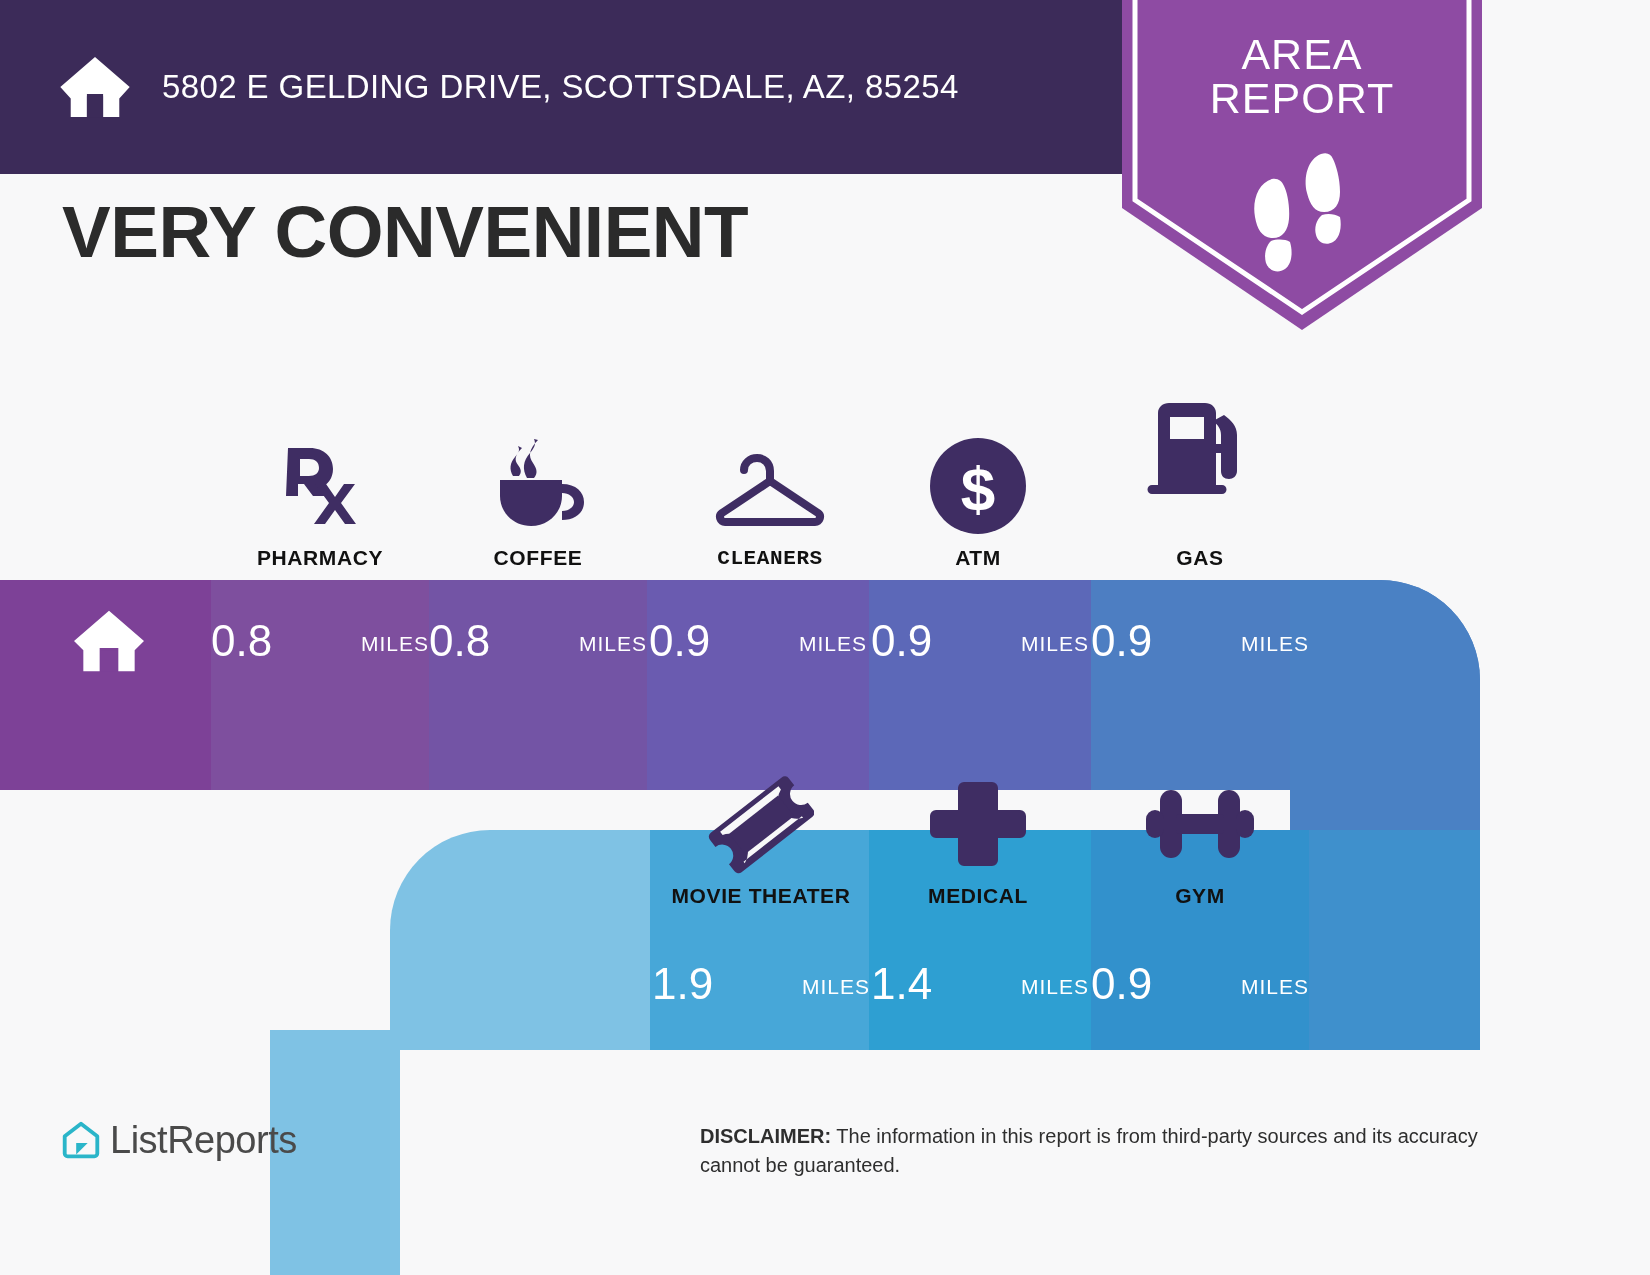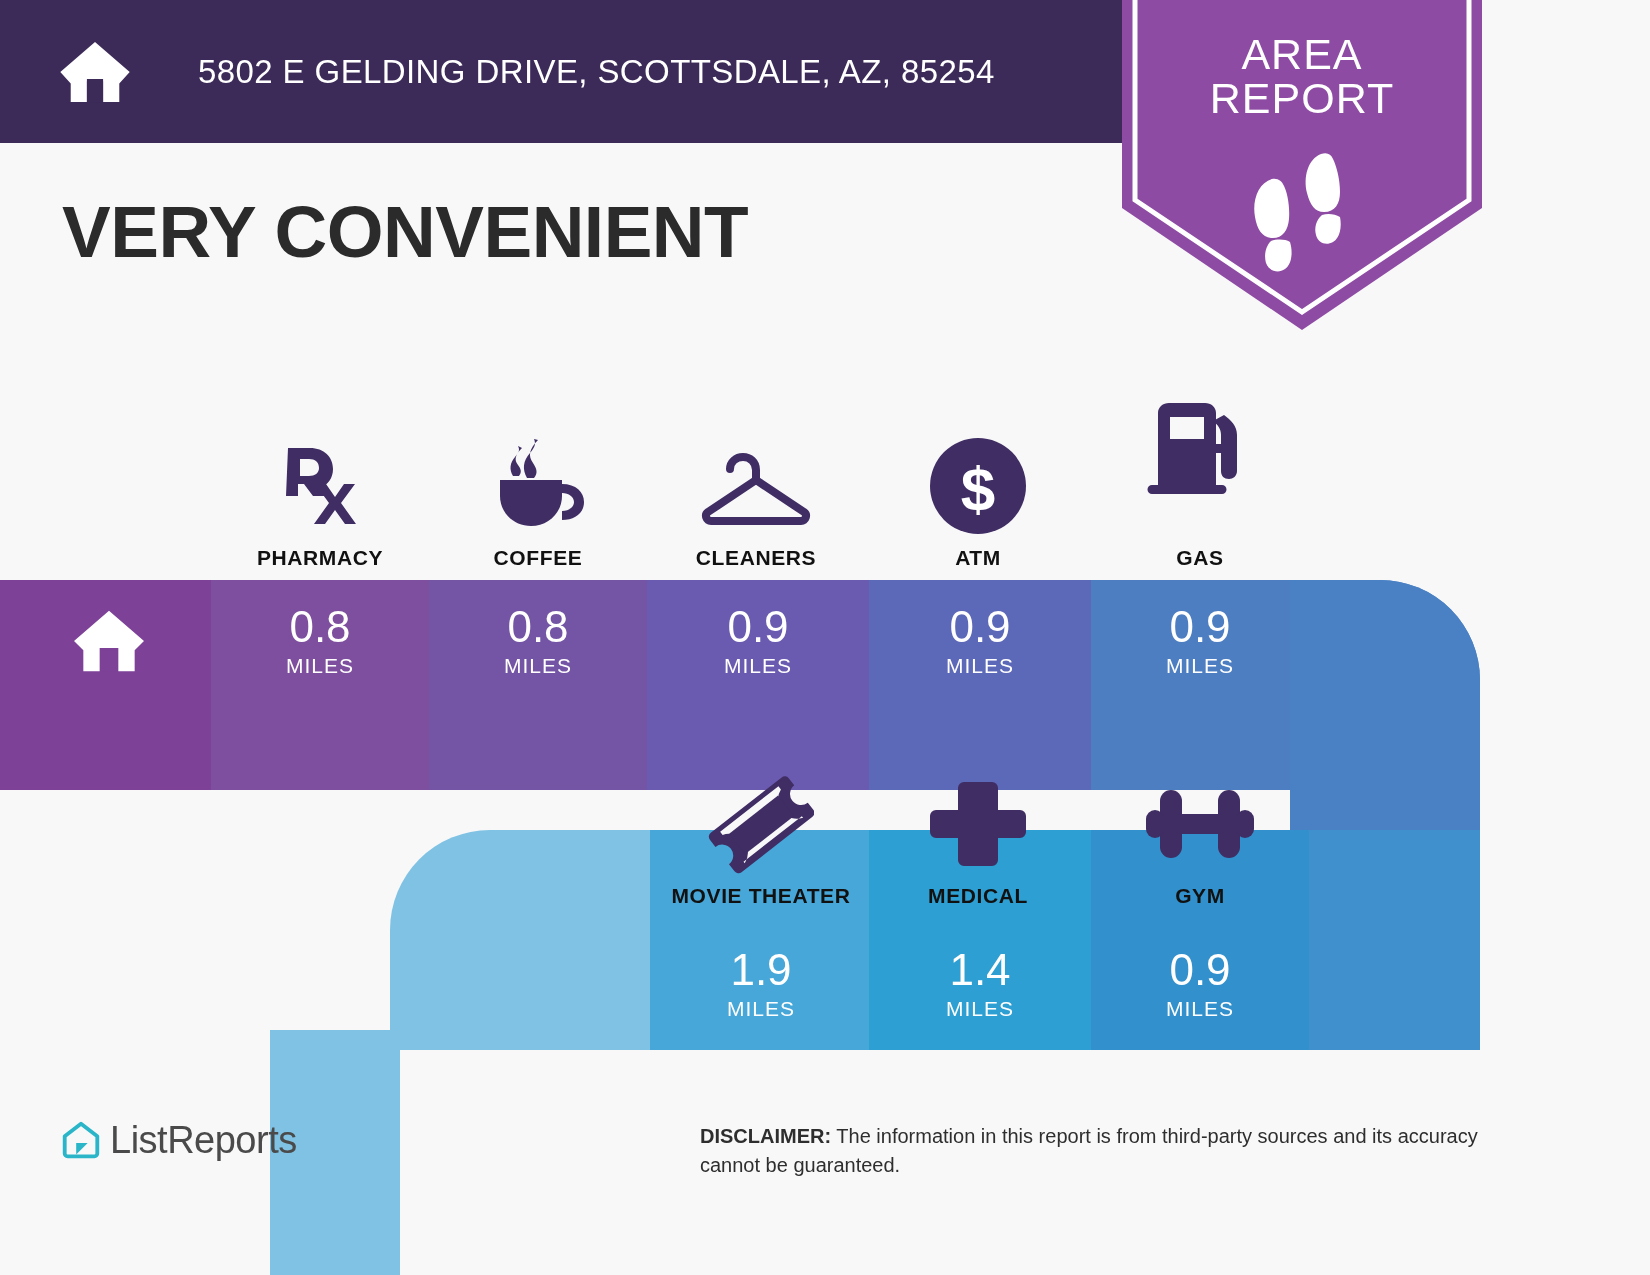--- a/index.html
+++ b/index.html
@@ -6,22 +6,22 @@
   html, body {
     width: 1650px; height: 1275px;
     background: #f8f8f9;
     font-family: "Liberation Sans", sans-serif;
     overflow: hidden;
   }
   #page { position: relative; width: 1650px; height: 1275px; background: #f8f8f9; overflow: hidden; }
 
   
   .header {
-    position: absolute; left: 0; top: 0; width: 1190px; height: 143px;
-    background: #3c2b59; display: flex; align-items: center; padding-left: 58px; gap: 36px;
+    position: absolute; left: 0; top: 0; width: 1190px; height: 174px;
+    background: #3c2b59; display: flex; align-items: center; padding-left: 58px;
   }
   .header-home { width: 74px; height: 74px; flex: 0 0 auto; }
   .header-address {
     color: #ffffff; font-size: 33px; font-weight: 400; letter-spacing: 0.4px;
     margin-left: 30px; white-space: nowrap;
   }
 
   
   .badge { position: absolute; left: 1122px; top: -6px; width: 360px; height: 336px; }
   .badge svg { display: block; width: 100%; height: 100%; }
@@ -55,21 +55,21 @@
   .icon-glyph { height: 108px; display: flex; align-items: center; justify-content: center; }
   .icon-glyph svg { display: block; }
   .icon-label {
     font-size: 21px; font-weight: bold; color: #111; letter-spacing: 0.6px;
     margin-top: 6px; white-space: nowrap;
   }
 
   
   .dist {
     position: absolute; width: 218px; height: 118px; color: #fff;
-    display: flex; flex-direction: column; align-items: center; justify-content: center;
+    display: flex; flex-direction: row; align-items: center; justify-content: space-between;
   }
   .dist-value { font-size: 44px; font-weight: 400; line-height: 1; }
   .dist-unit { font-size: 21px; font-weight: 400; letter-spacing: 1px; margin-top: 5px; }
 
   .home-marker {
     position: absolute; width: 218px; height: 118px;
     display: flex; align-items: center; justify-content: center;
   }
 
   
@@ -144,21 +144,21 @@
             <path d="M14 44 h62 v16 c0 17 -14 30 -31 30 c-17 0 -31 -13 -31 -30 Z"></path>
             <path d="M76 48 c14 0 22 8 22 18 c0 11 -9 18 -22 18 v-9 c7 0 12 -4 12 -9 c0 -5 -5 -9 -12 -9 Z"></path>
             <path d="M36 12 c-7 7 -8 12 -4 17 c3 4 4 7 1 11 l-6 0 c-4 -7 -3 -13 2 -19 c4 -5 5 -7 3 -11 Z"></path>
             <path d="M52 4 c-9 9 -10 16 -5 23 c4 6 5 10 1 15 l-7 0 c-5 -9 -4 -17 3 -25 c5 -6 6 -9 4 -14 Z"></path>
           </g>
         </svg>
       </div>
       <div class="icon-label">COFFEE</div>
     </div>
 
-    <div class="icon-cell" style="left:647px;">
+    <div class="icon-cell" style="left:661px;font-family:Liberation Mono, monospace;">
       <div class="icon-glyph">
         <svg width="124" height="100" viewBox="0 0 124 100">
           <g fill="none" stroke="#3f2d63" stroke-width="8" stroke-linecap="round" stroke-linejoin="round">
             <path d="M62 44 v-10 c0 -8 -6 -13 -13 -13 c-7 0 -13 5 -13 12"></path>
             <path d="M62 44 L14 76 a5 5 0 0 0 3 9 h90 a5 5 0 0 0 3 -9 Z"></path>
           </g>
         </svg>
       </div>
       <div class="icon-label">CLEANERS</div>
     </div>

